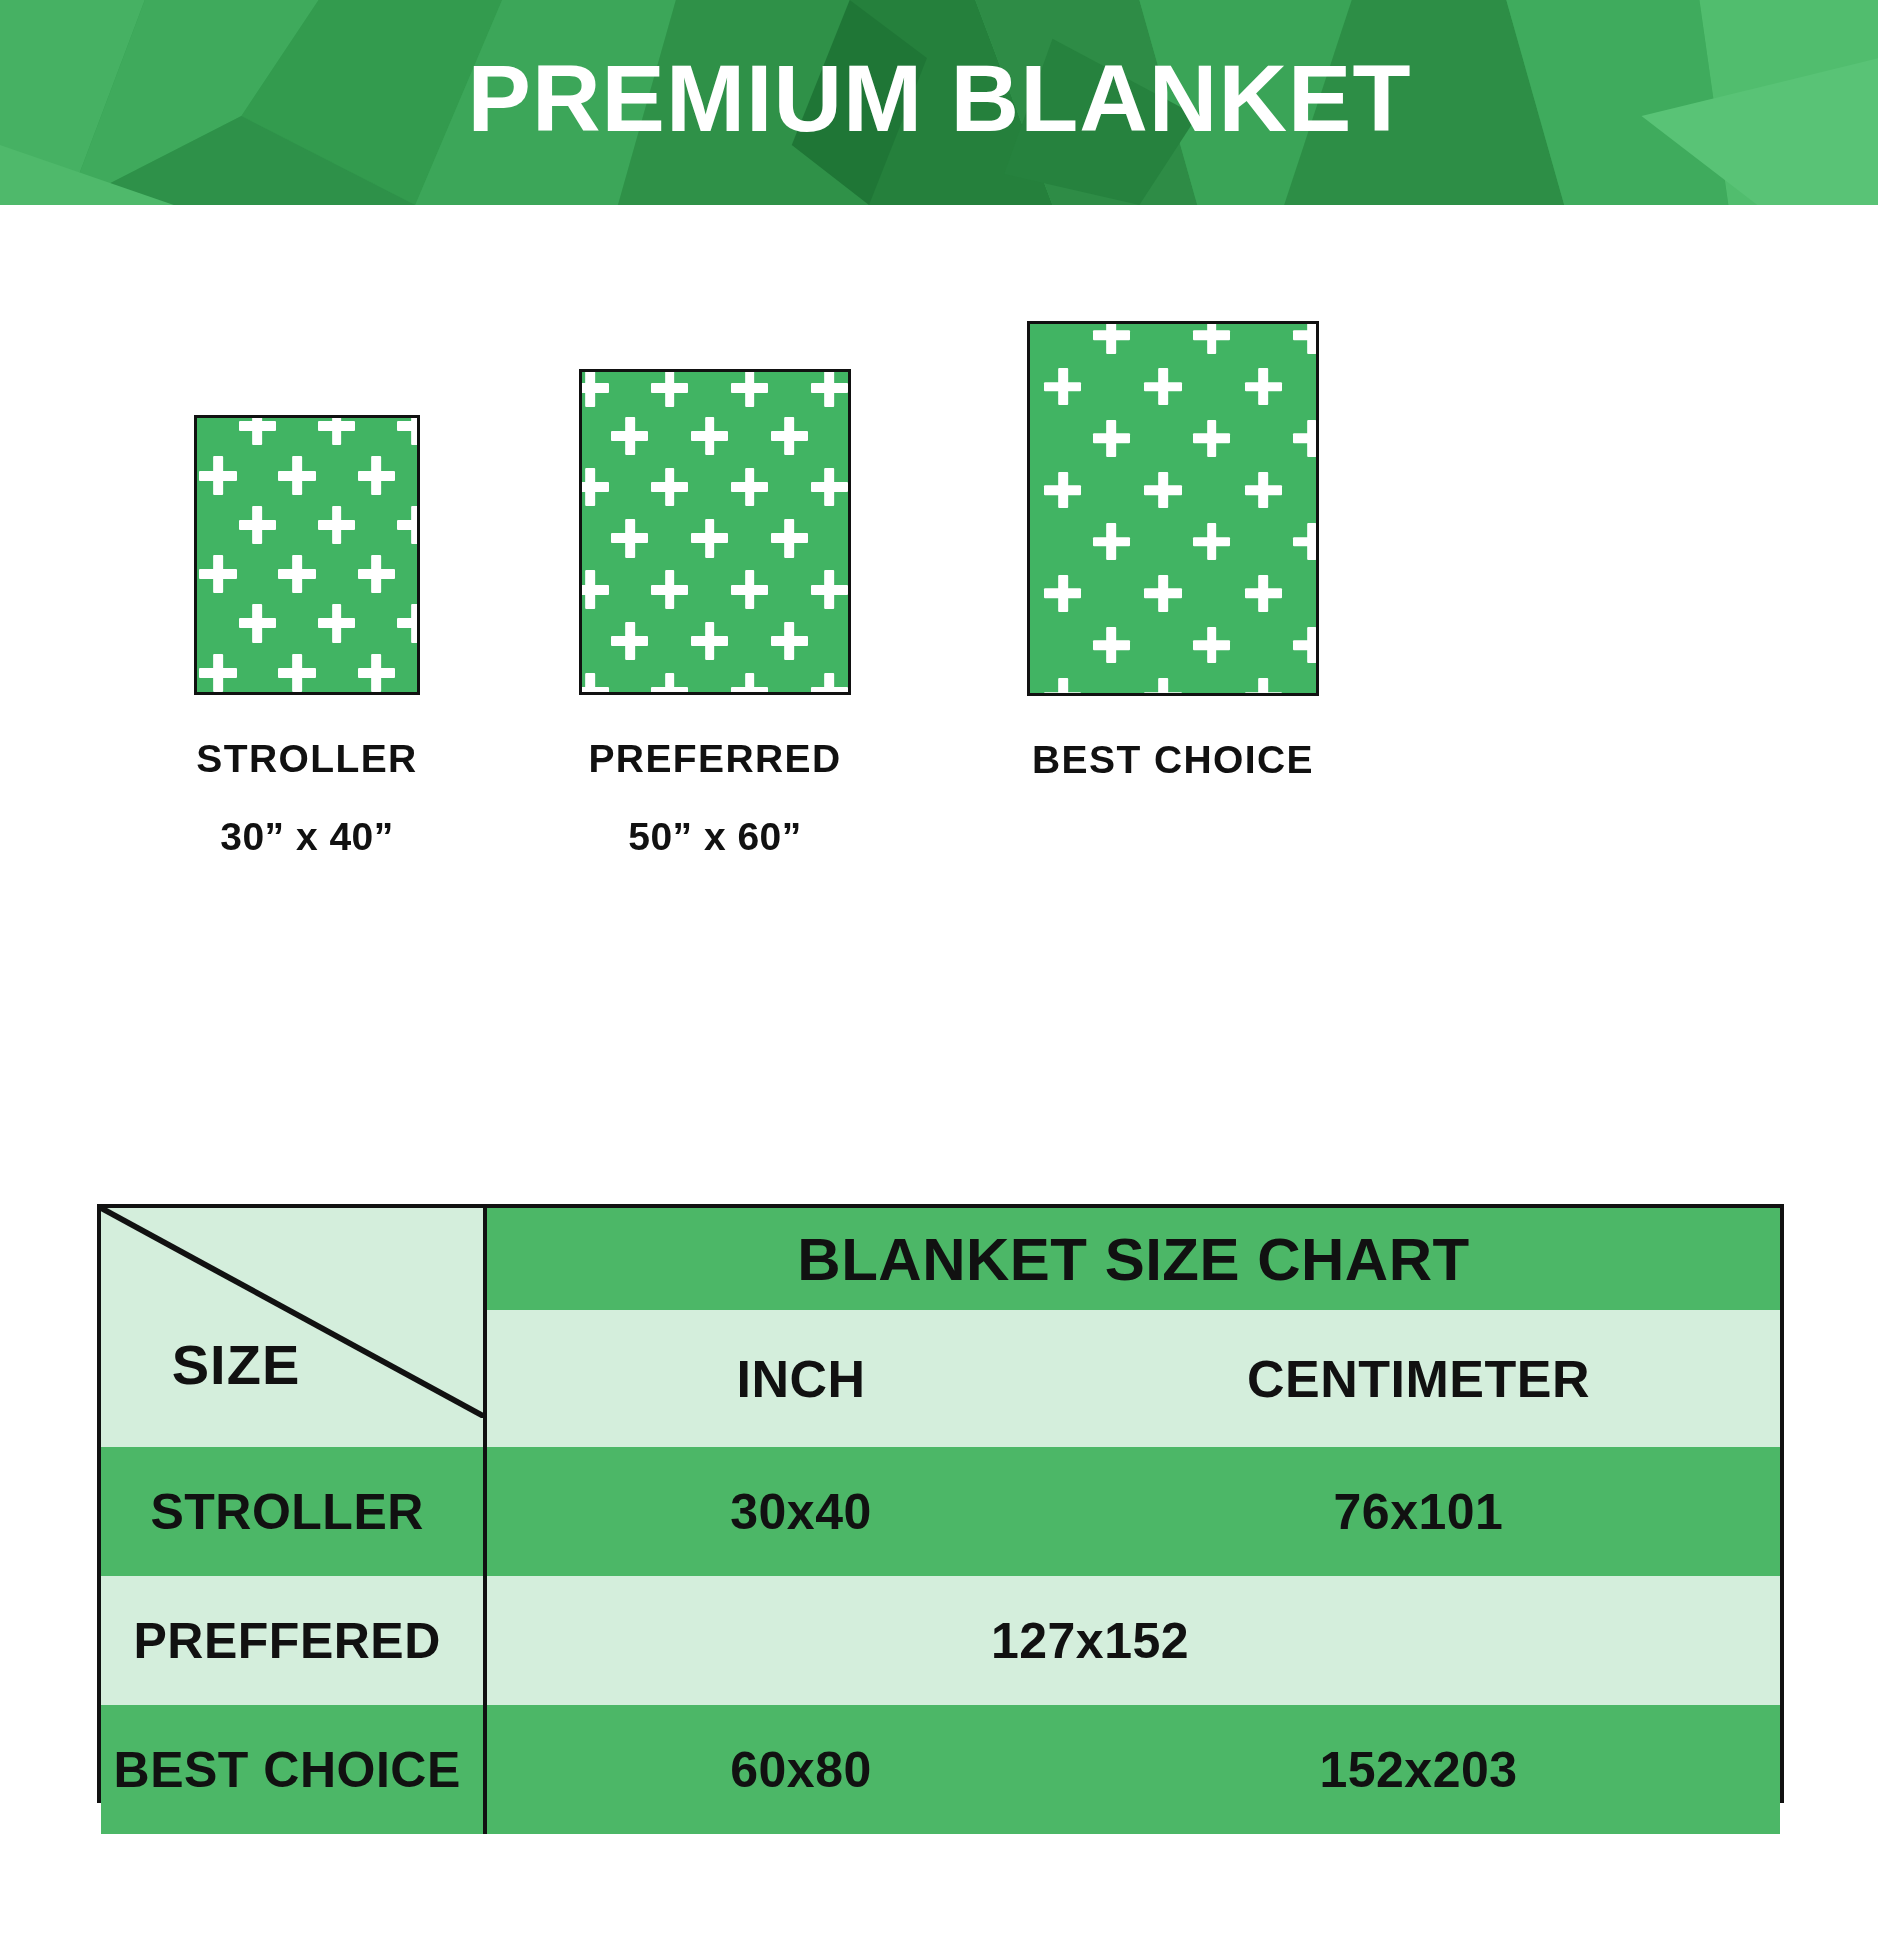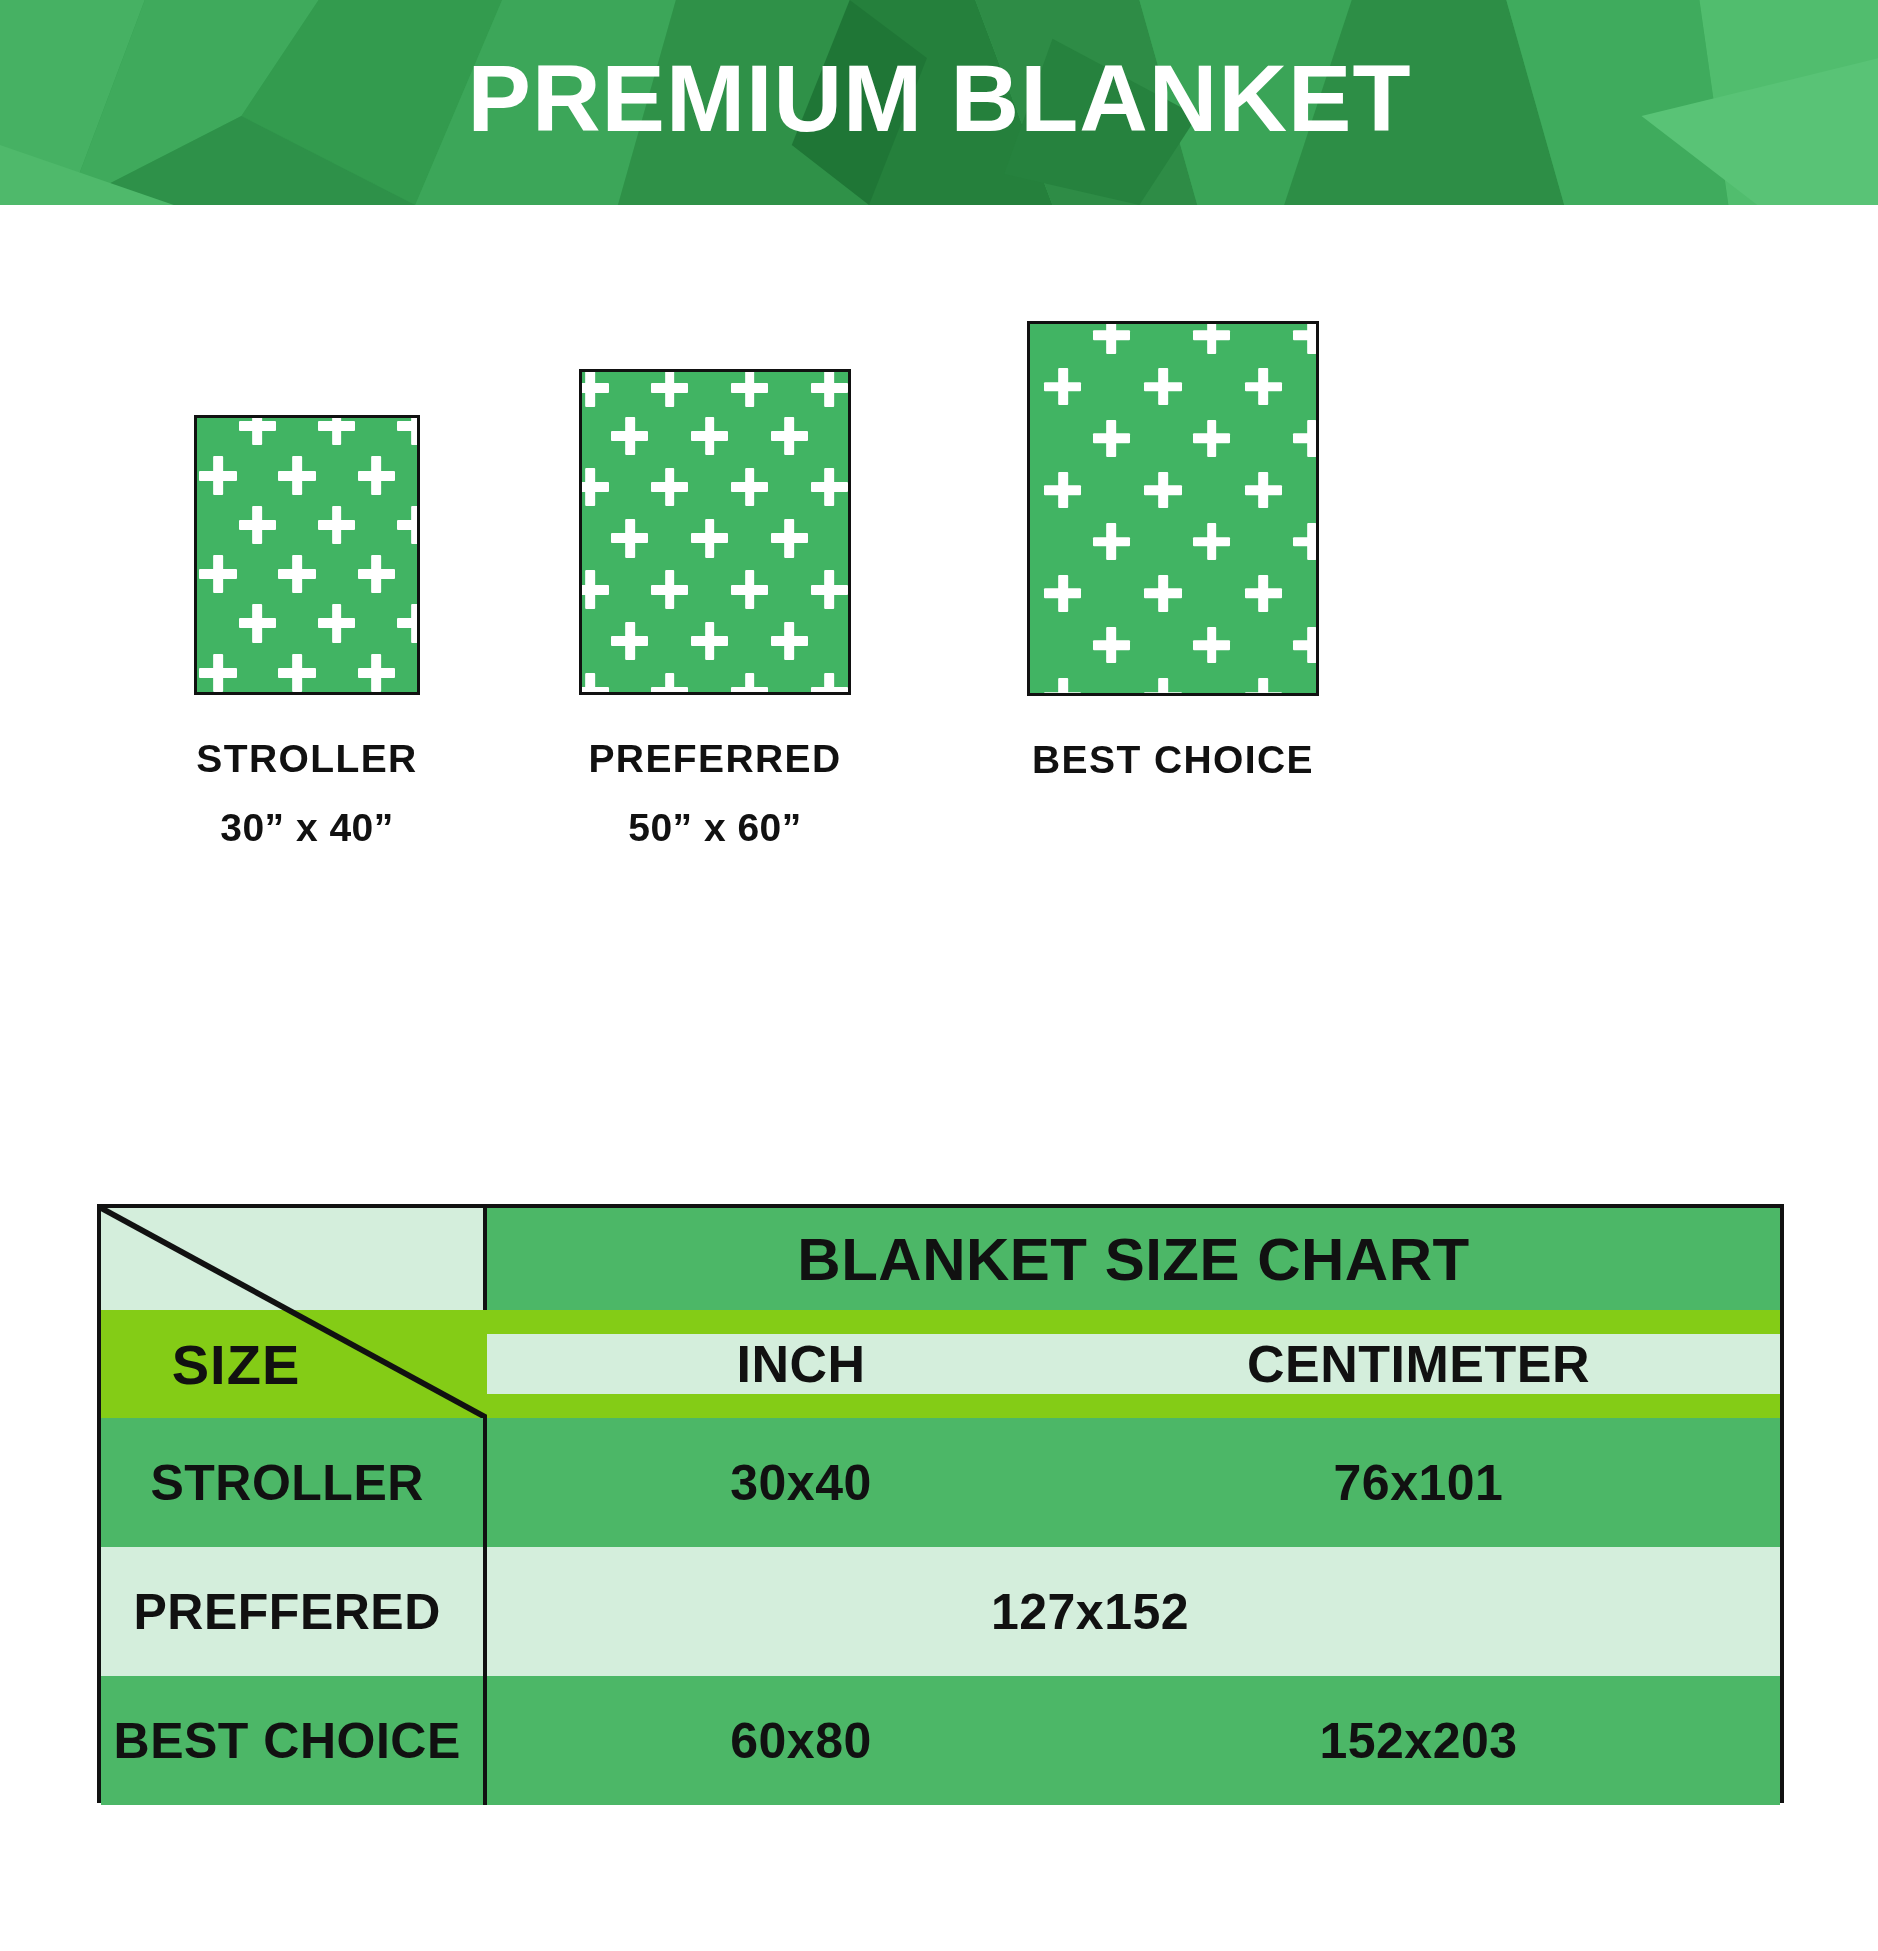--- a/index.html
+++ b/index.html
@@ -67,21 +67,21 @@
 
   .swatch-label {
     margin-top:42px;
     font-size:39px;
     font-weight:bold;
     color:#111111;
     letter-spacing:1.4px;
     font-family:"Liberation Sans", sans-serif;
   }
   .swatch-dims {
-    margin-top:25px;
+    margin-top:34px;
     font-size:39px;
     font-weight:bold;
     color:#111111;
     letter-spacing:0.5px;
     font-family:"Liberation Sans", sans-serif;
   }
 
   
   #col-0 { left:51px;  top:210px; width:512px; }
   #col-0 .swatch { width:226px; height:280px; margin:0 auto; }
@@ -120,21 +120,21 @@
   #row-title .c-left { background:#D4EEDC; border-right:4.8px solid #111111; }
   #row-title .c-span {
     flex:1 1 auto;
     background:#4CB767;
     display:flex; align-items:center; justify-content:center;
     font-size:60px; font-weight:bold; letter-spacing:0.5px;
     color:#111111;
   }
 
   
-  #row-units { height:108px;align-items:center; }
+  #row-units { height:137px; }
   #row-units .cell { font-size:52px; letter-spacing:0.5px; }
   #row-units .c-left { background:#D4EEDC; }
   #row-units .c-inch, #row-units .c-cm { background:#D4EEDC; }
 
   .datarow { height:129px; }
   .datarow .cell { font-size:50px; letter-spacing:0.5px; }
 
   
   #slash {
     position:absolute; left:0; top:0;

